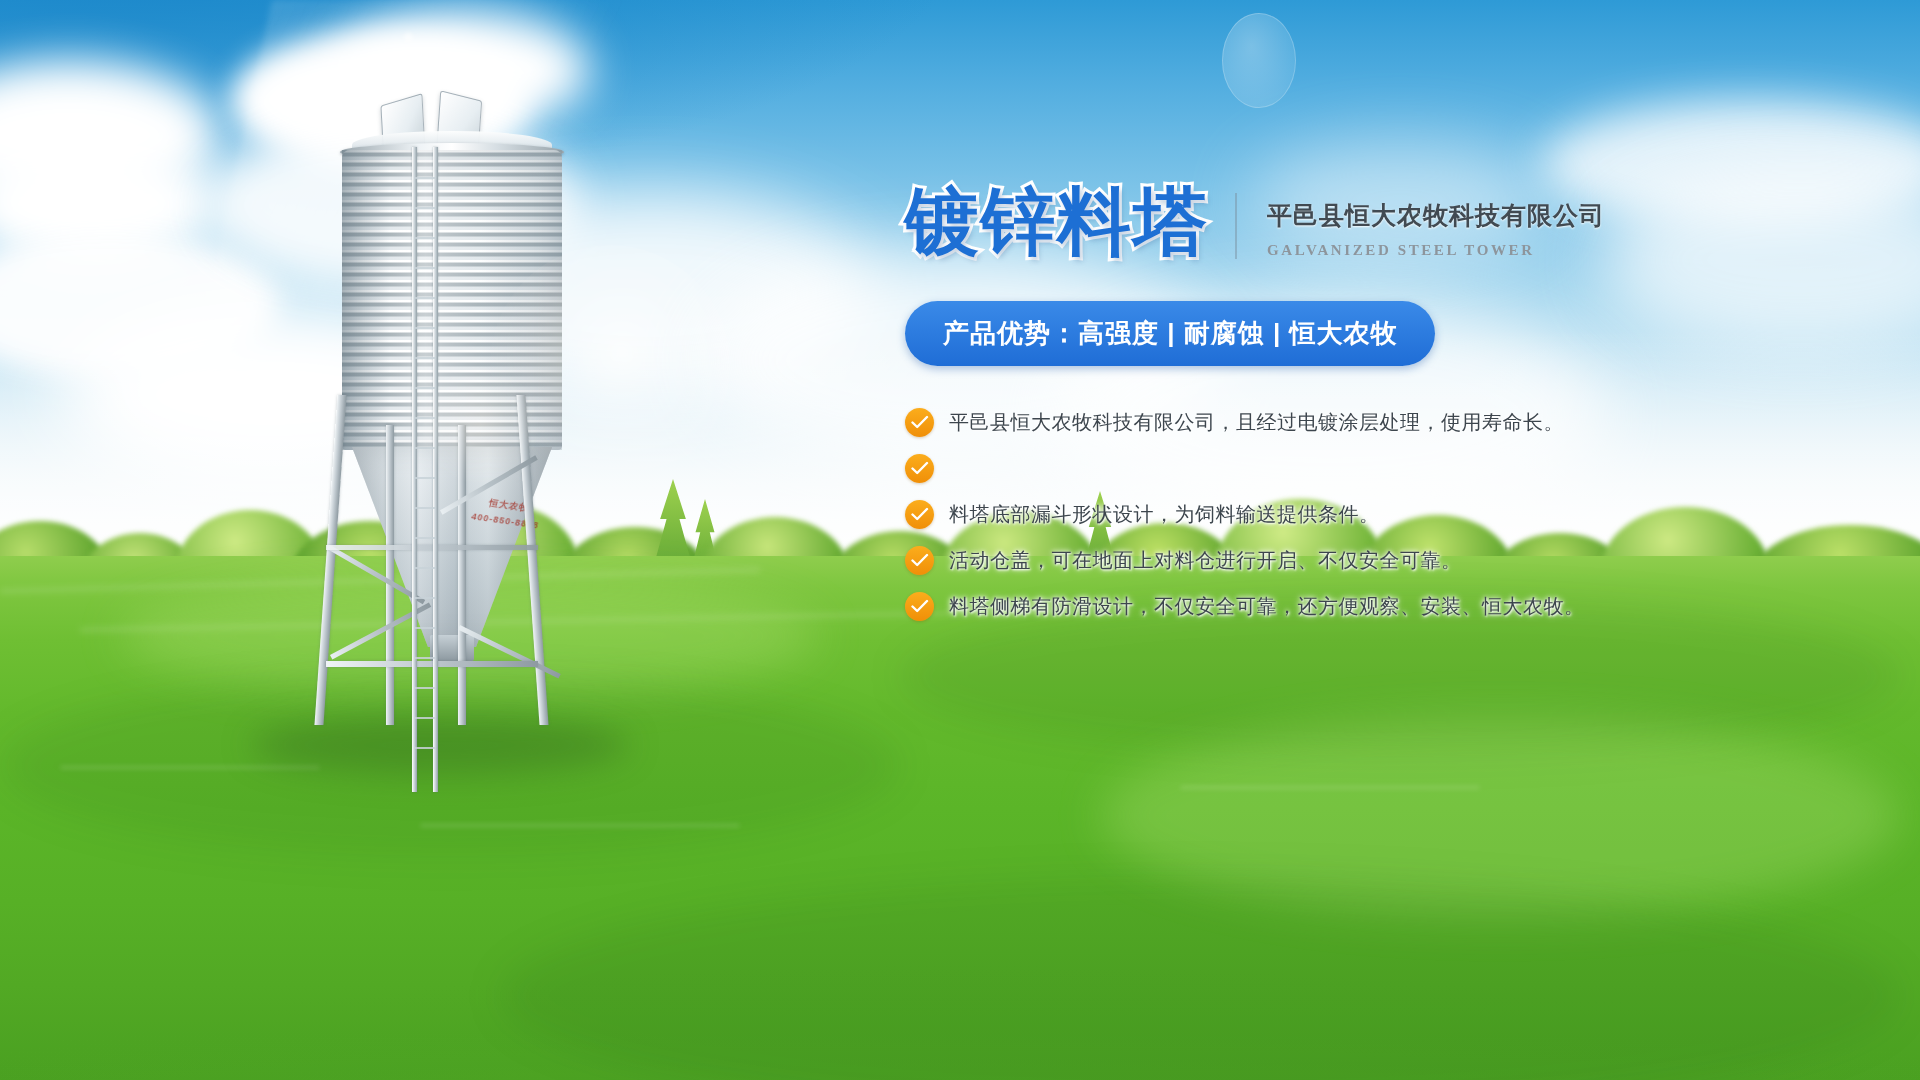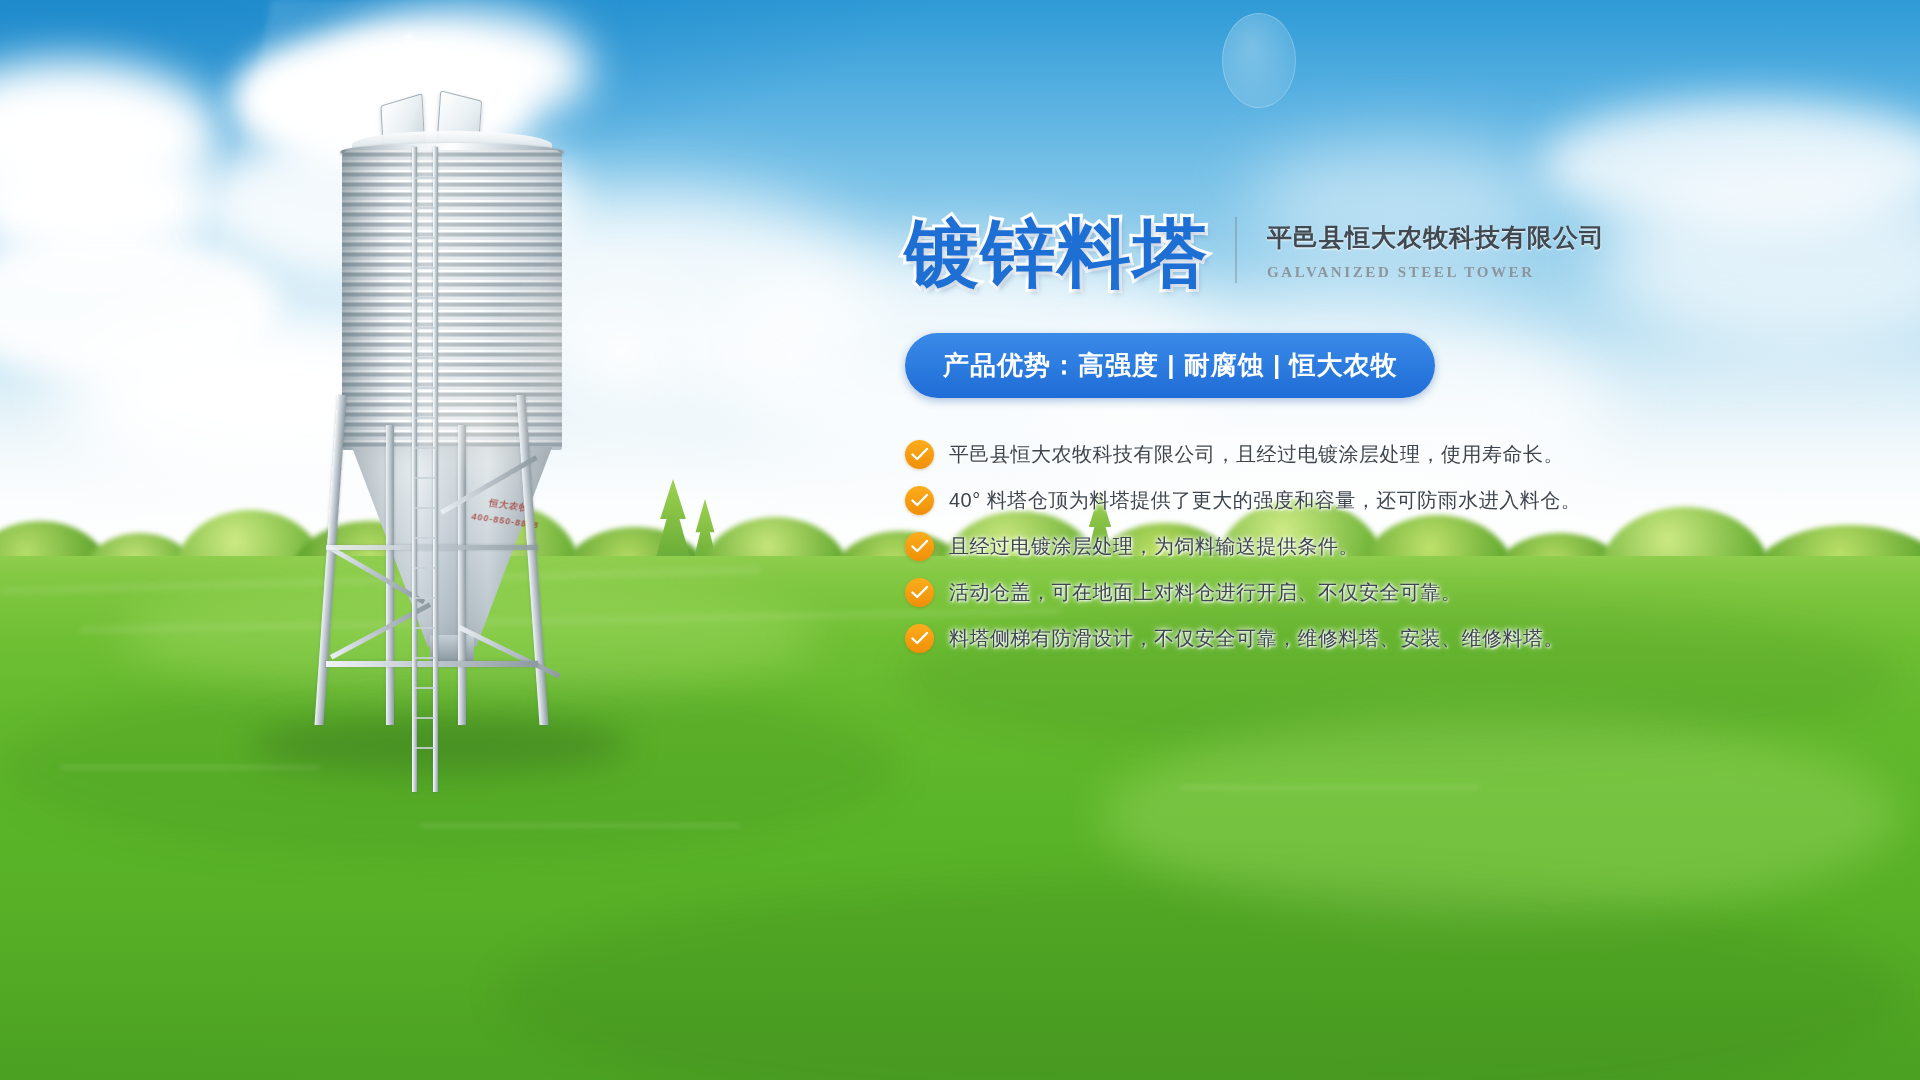--- a/index.html
+++ b/index.html
@@ -104,21 +104,21 @@
 
   .lens-flare{position:absolute;left:190px;top:150px;width:240px;height:240px;border-radius:50%;
        background:radial-gradient(circle at 55% 45%, rgba(255,246,210,0.70) 0%, rgba(255,228,160,0.32) 26%, rgba(255,190,140,0.14) 48%, rgba(255,255,255,0) 72%);
        mix-blend-mode:screen;pointer-events:none;}
   .lens-flare2{position:absolute;left:120px;top:270px;width:120px;height:120px;border-radius:50%;
        background:radial-gradient(circle, rgba(255,214,160,0.35), rgba(255,255,255,0) 70%);mix-blend-mode:screen;}
 
   
   .panel{position:absolute;left:905px;top:185px;width:1000px;}
 
-  .title-row{display:flex;align-items:flex-start;margin-top:32px;}
+  .title-row{display:flex;align-items:flex-end;}
   .big-title{font-size:74px;font-weight:bold;color:#1d6fd4;letter-spacing:2px;line-height:1;
        -webkit-text-stroke:6px #ffffff;paint-order:stroke fill;
        text-shadow:3px 4px 5px rgba(60,100,150,0.28);}
   .divider{width:2px;height:66px;background:rgba(120,140,155,0.45);margin:0 30px 0 26px;}
   .co-block{padding-top:4px;font-family:Liberation Serif, serif;}
   .co-name{font-size:25px;font-weight:bold;color:#414a52;letter-spacing:1px;
        text-shadow:0 1px 2px rgba(255,255,255,0.9);}
   .co-en{font-size:15px;font-weight:bold;color:#8d959c;letter-spacing:2.6px;margin-top:10px;}
 
   .badge{display:inline-block;margin-top:42px;background:linear-gradient(180deg,#3a8ae8,#1f6dd6);
@@ -296,42 +296,41 @@
             </svg>
         </span>
         <span class="btxt">平邑县恒大农牧科技有限公司，且经过电镀涂层处理，使用寿命长。</span>
       </div>
       <div class="bullet">
         <span class="chk">
           <svg width="18" height="15" viewBox="0 0 18 15">
               <path d="M1.5 7.5 L6.2 12 L16 2" stroke="#ffffff" stroke-width="2.4" fill="none" stroke-linecap="round" stroke-linejoin="round"></path>
             </svg>
         </span>
-        <span class="btxt">40° 料塔仓顶为料塔提供了更大的强度和容量，还可防雨水进入料仓。</span>
-      </div>
-      <div class="bullet">
-        <span class="chk">
-          <svg width="18" height="15" viewBox="0 0 18 15">
-              <path d="M1.5 7.5 L6.2 12 L16 2" stroke="#ffffff" stroke-width="2.4" fill="none" stroke-linecap="round" stroke-linejoin="round"></path>
-            </svg>
-        </span>
-        <span class="btxt">且经过电镀涂层处理，为饲料输送提供条件。</span>
+      </div>
+      <div class="bullet">
+        <span class="chk">
+          <svg width="18" height="15" viewBox="0 0 18 15">
+              <path d="M1.5 7.5 L6.2 12 L16 2" stroke="#ffffff" stroke-width="2.4" fill="none" stroke-linecap="round" stroke-linejoin="round"></path>
+            </svg>
+        </span>
+        <span class="btxt">料塔底部漏斗形状设计，为饲料输送提供条件。</span>
       </div>
       <div class="bullet">
         <span class="chk">
           <svg width="18" height="15" viewBox="0 0 18 15">
               <path d="M1.5 7.5 L6.2 12 L16 2" stroke="#ffffff" stroke-width="2.4" fill="none" stroke-linecap="round" stroke-linejoin="round"></path>
             </svg>
         </span>
         <span class="btxt">活动仓盖，可在地面上对料仓进行开启、不仅安全可靠。</span>
       </div>
       <div class="bullet">
         <span class="chk">
           <svg width="18" height="15" viewBox="0 0 18 15">
               <path d="M1.5 7.5 L6.2 12 L16 2" stroke="#ffffff" stroke-width="2.4" fill="none" stroke-linecap="round" stroke-linejoin="round"></path>
             </svg>
         </span>
-        <span class="btxt">料塔侧梯有防滑设计，不仅安全可靠，维修料塔、安装、维修料塔。</span>
+        <span class="btxt">料塔侧梯有防滑设计，不仅安全可靠，还方便观察、安装、恒大农牧。</span>
       </div>
     </div>
 
   </div>
 </div>
 
 </body></html>

